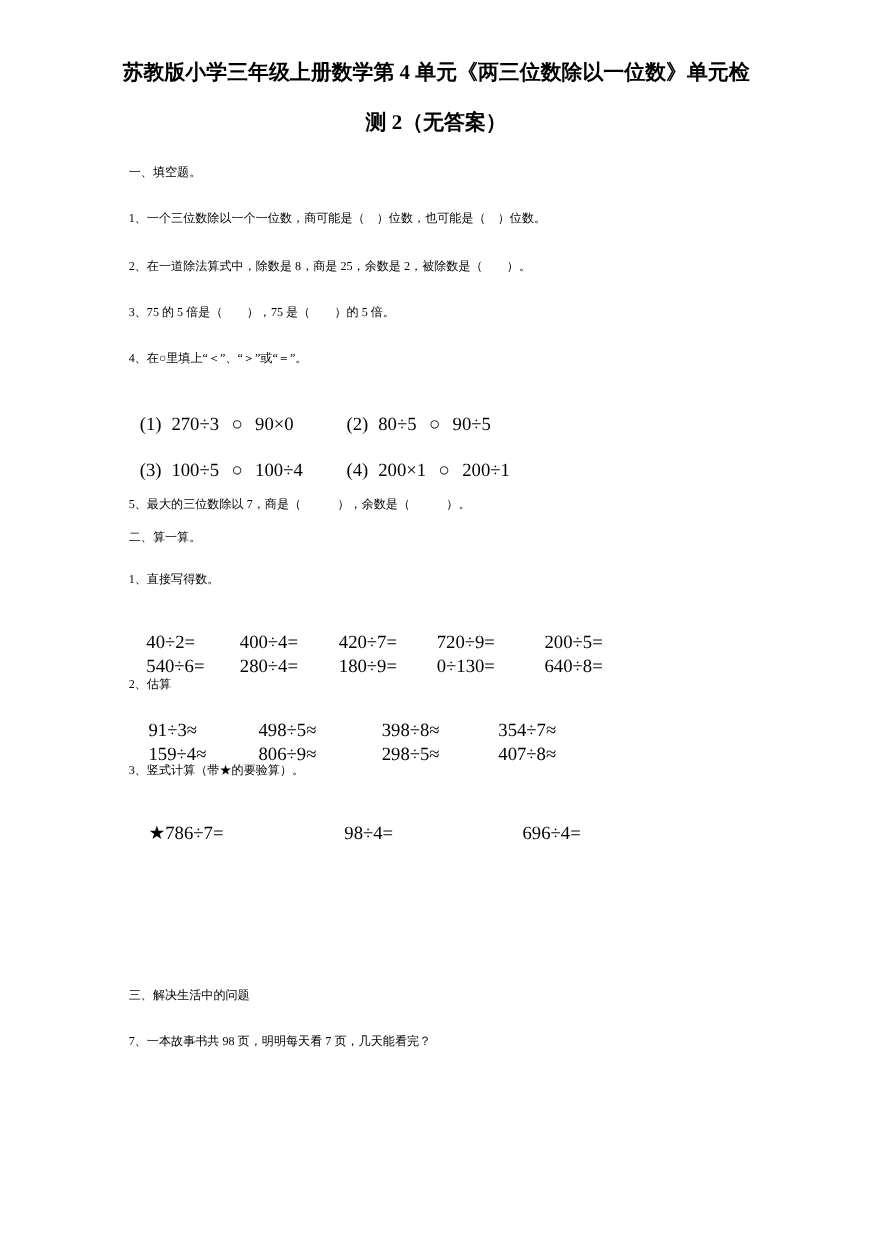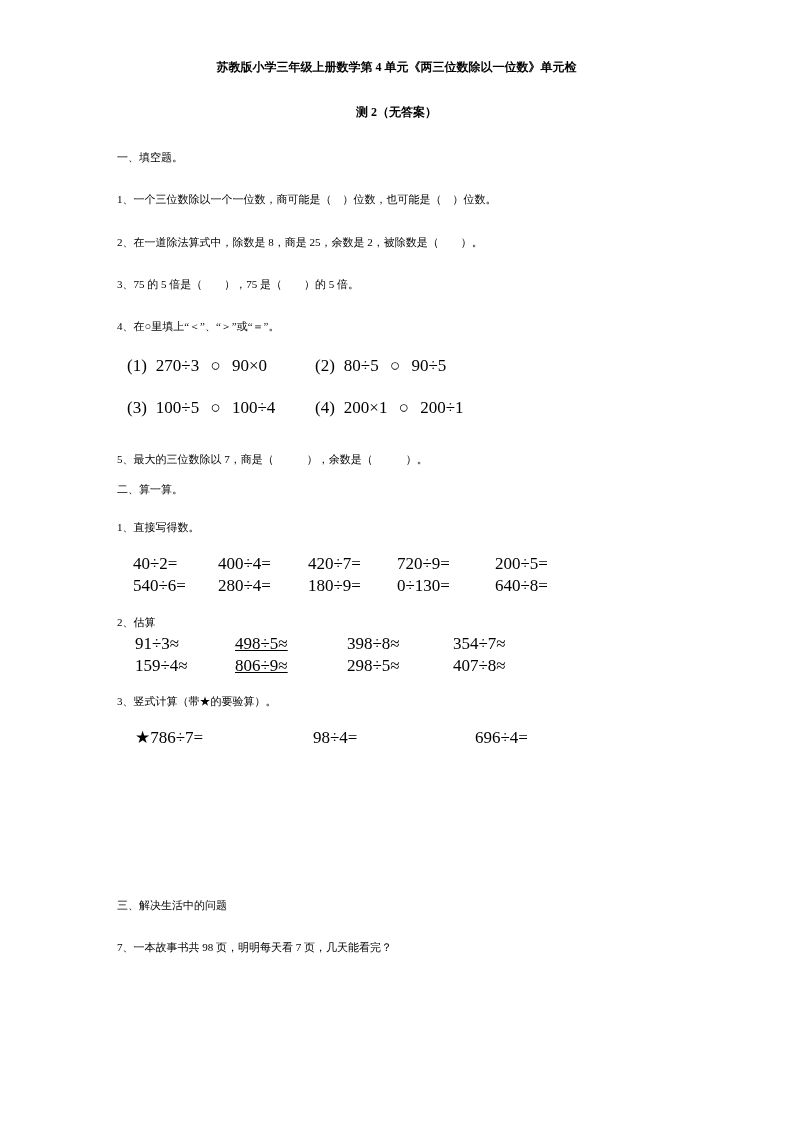--- a/index.html
+++ b/index.html
@@ -12,41 +12,41 @@
   .page {
     position: relative;
     width: 793px; height: 1122px;
     background: #ffffff;
     overflow: hidden;
   }
   .title-line {
     position: absolute; left: 0; width: 793px;
     text-align: center;
     font-weight: 700;
-    font-size: 12px;
+    font-size: 19px;
     line-height: 28px;
     white-space: pre;
   }
   .line {
     position: absolute; left: 117px;
     font-size: 11px;
     line-height: 22px;
     white-space: pre;
   }
-  .row { position: absolute; left: 0; width: 793px; height: 22px; }
+  .row { position: absolute; left: 0; width: 793px; height: 22px; margin-top: 20px; }
   .cell {
     position: absolute; top: 0;
     font-size: 17px; line-height: 22px;
     white-space: pre;
   }
   
   .direct .c1 { left: 133px; } .direct .c2 { left: 218px; }
   .direct .c3 { left: 308px; } .direct .c4 { left: 397px; text-align: center; }
   .direct .c5 { left: 495px; }
-  .est .c1 { left: 135px; } .est .c2 { left: 235px; text-decoration: underline; }
+  .est .c1 { left: 135px; } .est .c2 { left: 235px; }
   .est .c3 { left: 347px; } .est .c4 { left: 453px; }
   .vert .c1 { left: 135px; } .vert .c2 { left: 313px; } .vert .c3 { left: 475px; }
   .cmp .c1 { left: 127px; } .cmp .c2 { left: 315px; }
   .cmp-no { display: inline-block; margin-right: 9px; }
   .cmp-expr { word-spacing: 7px; }
 </style>
 </head>
 <body>
 
 <div class="page">

